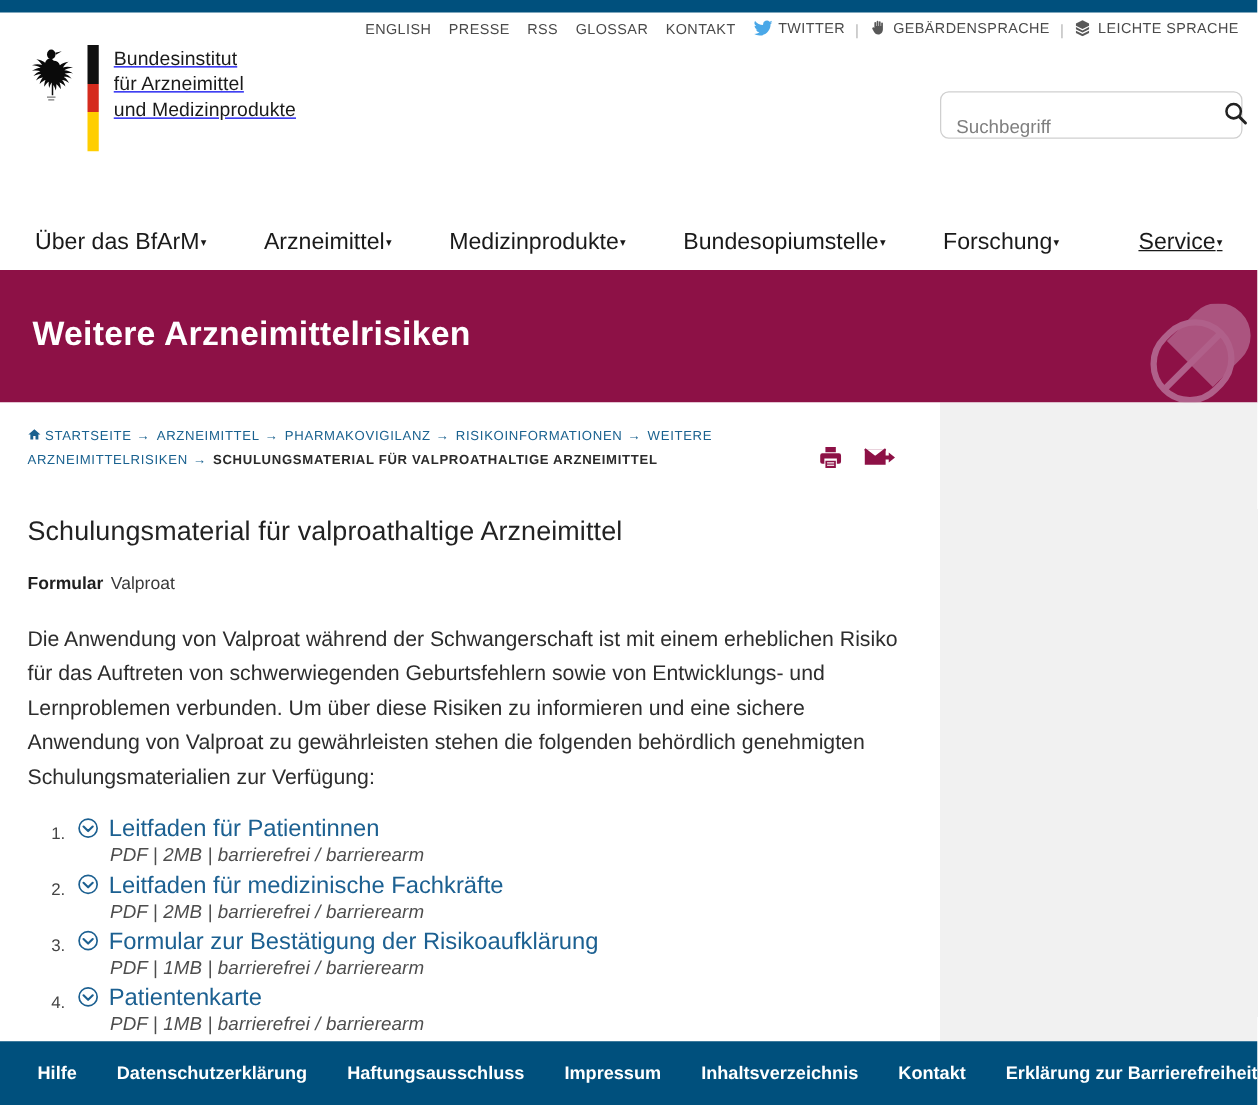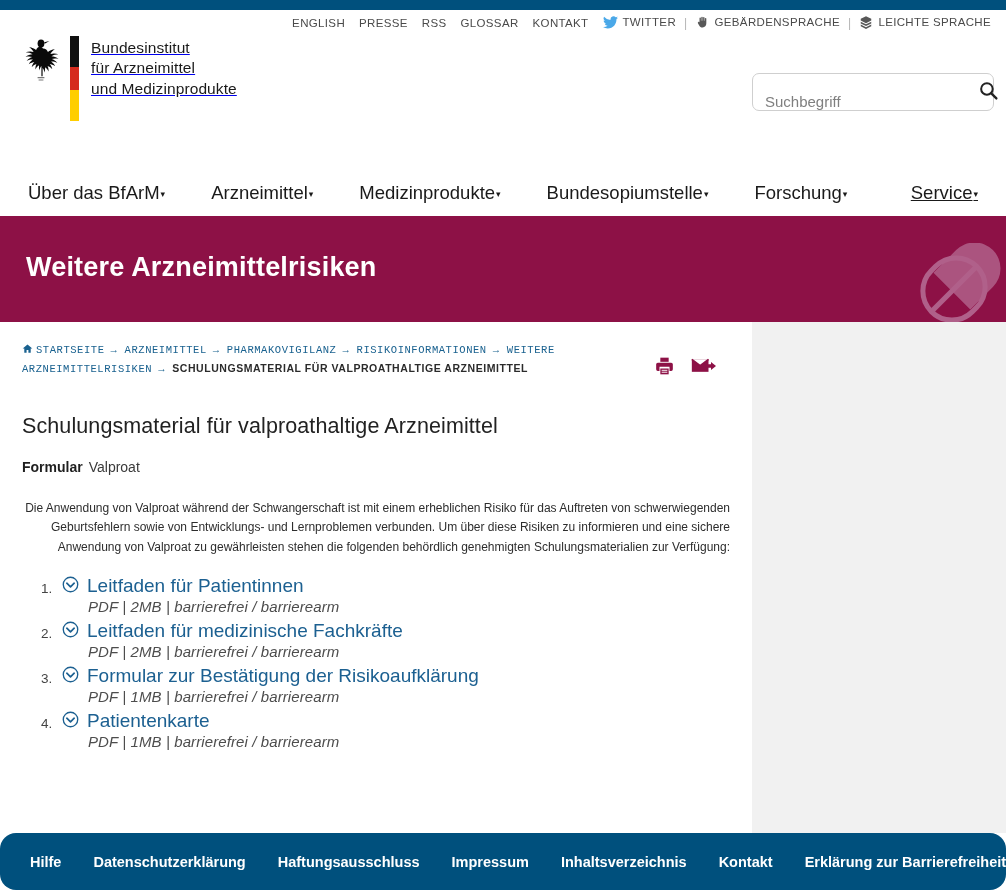--- a/index.html
+++ b/index.html
@@ -125,21 +125,21 @@
     padding: 18px 22px 0 22px;
   }
 
   
   .crumbwrap { position: relative; }
   .crumbs {
     font-size: 10.5px; letter-spacing: .55px;
     line-height: 1.72; color: #3f3f3f;
     max-width: 600px;
   }
-  .crumbs a { color: #19618f; text-decoration: none; font-family: Liberation Mono, monospace; }
+  .crumbs a { color: #19618f; text-decoration: none; }
   .crumbs .arrow { color: #19618f; padding: 0 5px 0 4px; }
   .crumbs .cur { color: #2b2b2b; font-weight: bold; }
   .home-ico { display:inline-block; vertical-align:-1px; margin-right:3px; }
 
   .pagetools {
     position: absolute; right: 14px; top: 16px;
     display: flex; gap: 16px; align-items: center;
   }
   .pagetools a { display:block; line-height:0; }
 
@@ -149,22 +149,22 @@
     color: #222; letter-spacing: .1px;
   }
 
   
   .metalist { margin-top: 18px; font-size: 14px; color: #333; line-height: 1.55; }
   .metalist .k { font-weight: bold; color: #1f1f1f; }
   .metalist .v { color: #3a3a3a; margin-left: 6px; }
 
   
   p.intro {
-    margin: 20px 0 0 0; font-size: 12px; line-height: 1.62;
-    color: #2d2d2d; max-width: 712px; text-align: right;
+    margin: 20px 0 0 0; font-size: 17px; line-height: 1.62;
+    color: #2d2d2d; max-width: 712px;
   }
 
   
   ol.dl {
     margin: 18px 0 0 0; padding: 0 0 0 34px;
     font-size: 13.5px; color: #444;
   }
   ol.dl > li { margin-bottom: 5px; padding-left: 6px; }
   ol.dl > li::marker { color: #444; font-size: 13.5px; }
   .dl-row { display: flex; align-items: center; gap: 8px; }
@@ -172,23 +172,23 @@
     color: #1c6091; text-decoration: none; font-size: 19px;
   }
   .dl-meta {
     margin-left: 26px; font-size: 15px; color: #4d4d4d;
     letter-spacing: .1px; margin-top: 1px; font-style: italic;
   }
 
   
   .footer {
     position: absolute; left: 0; top: 833px;
-    width: 1006px; height: 57px;
+    width: 1006px; height: 51px;
     background: #00507d;
-    display: flex; align-items: center; border-radius: 16px;
+    display: flex; align-items: center;
   }
   .footer .finner {
     display: flex; align-items: center;
     padding-left: 14px;
   }
   .footer a {
     color: #ffffff; text-decoration: none;
     font-size: 14.5px; font-weight: bold;
     padding: 0 16px; white-space: nowrap;
   }

